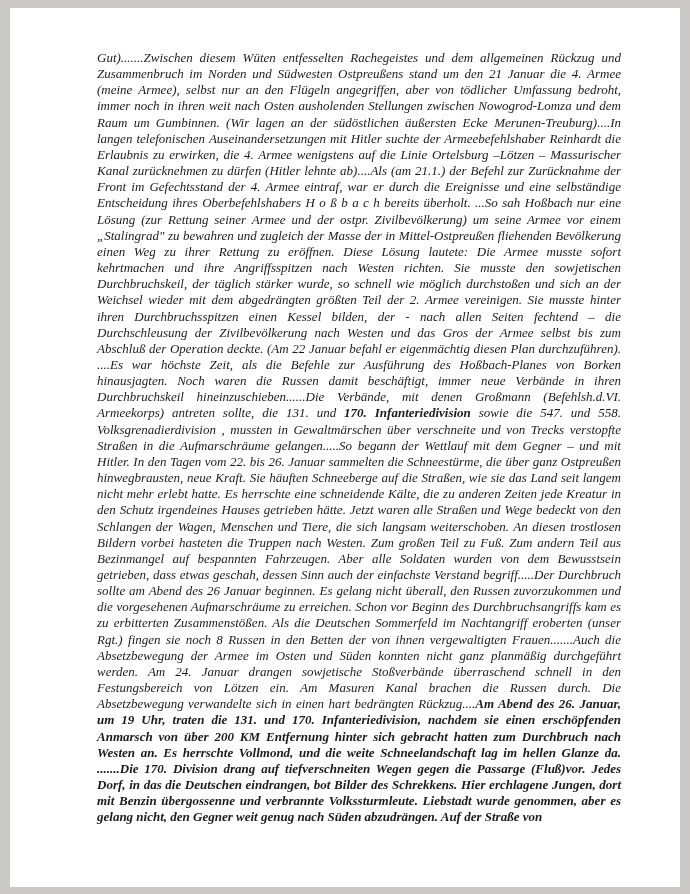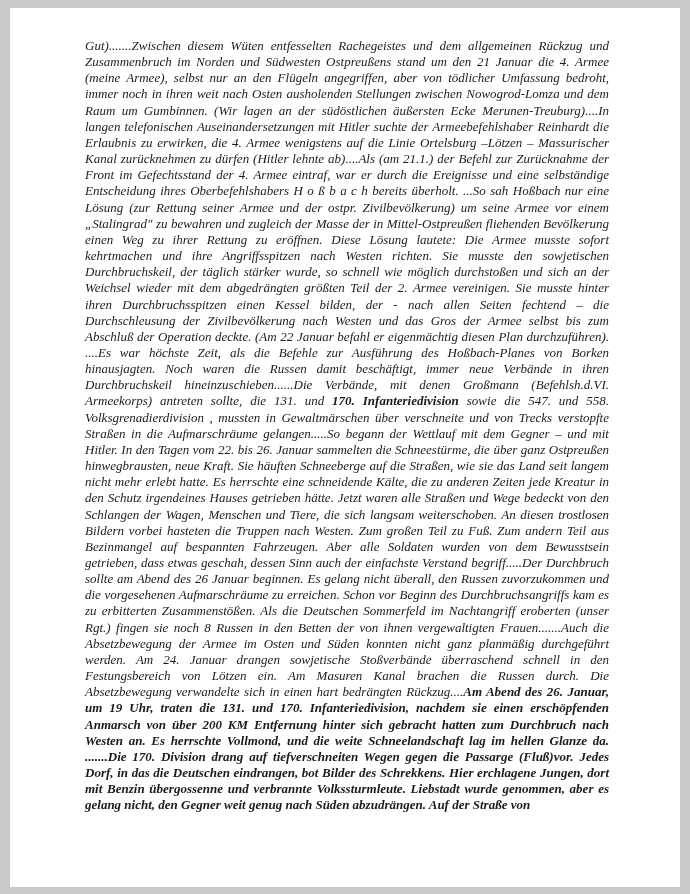--- a/index.html
+++ b/index.html
@@ -16,21 +16,21 @@
   .page {
     position: absolute;
     left: 10px;
     top: 8px;
     width: 670px;
     height: 879px;
     background: #ffffff;
     box-sizing: border-box;
   }
   .body-text {
-    margin: 0;
+    margin: 12px;
     position: absolute;
     top: 30px;
     left: 75px;
     width: 524px;
     font-family: "Liberation Serif", "DejaVu Serif", serif;
     font-style: italic;
     font-size: 13px;
     line-height: 16.15px;
     color: #1b1b1b;
     text-align: justify;

